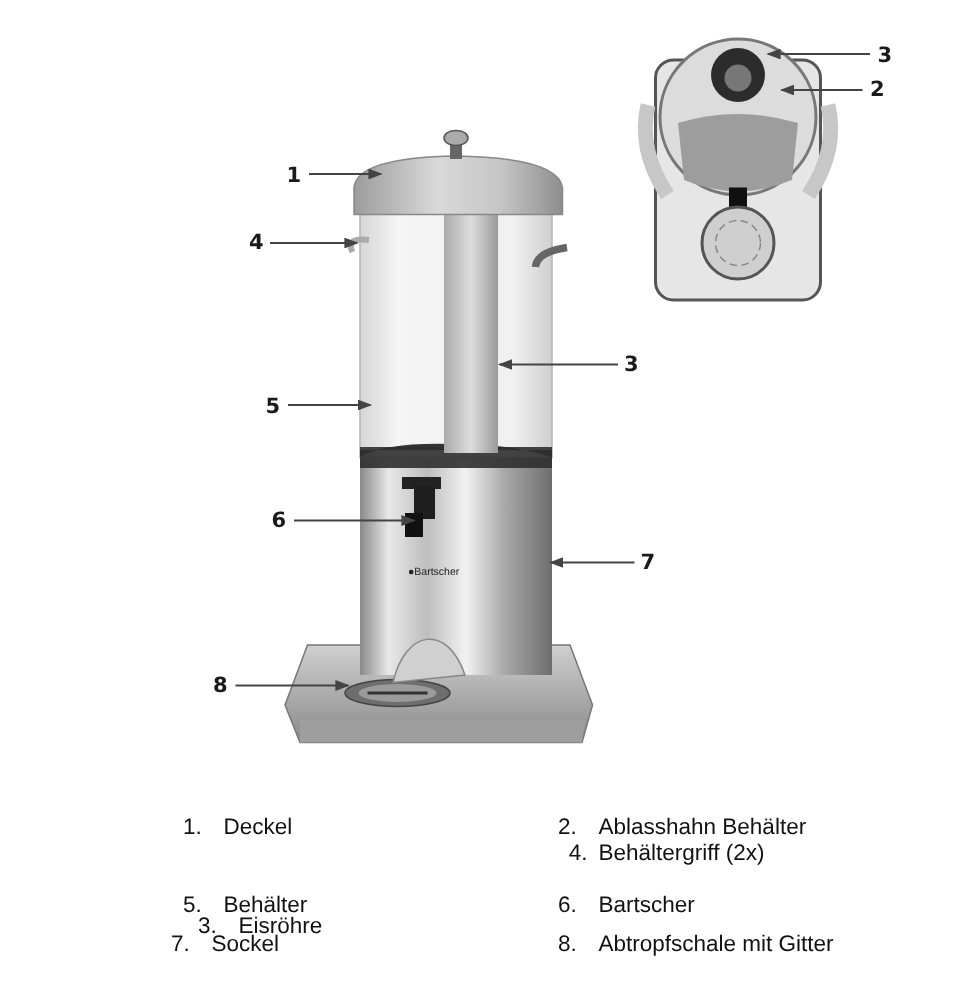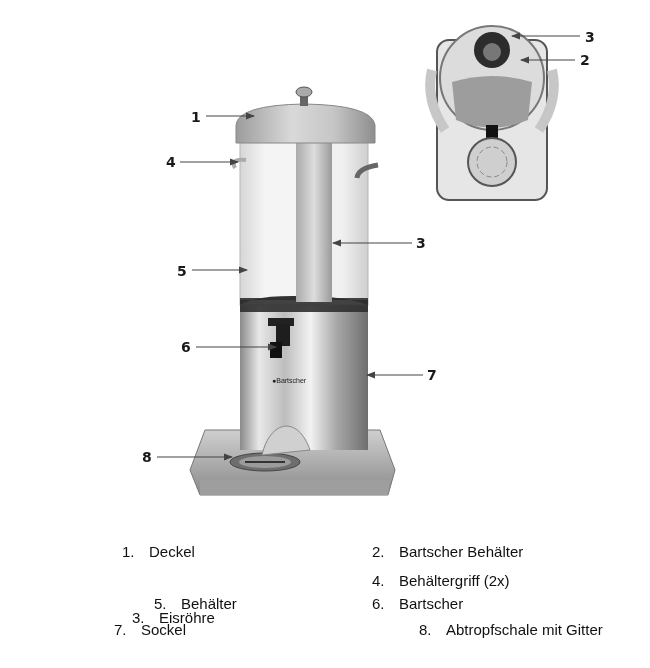--- a/index.html
+++ b/index.html
@@ -121,33 +121,33 @@
   <span class="callout-num" style="left:142px;top:450px;">8</span>
   <span class="callout-num" style="left:585px;top:30px;">3</span>
   <span class="callout-num" style="left:580px;top:53px;">2</span>
 </div>
 
 <div class="legend">
   <div class="legend-row" style="left:122px;top:5px;">
     <span class="n">1.</span><span>Deckel</span>
   </div>
   <div class="legend-row" style="left:372px;top:5px;">
-    <span class="n">2.</span><span>Bartscher Behälter</span>
+    <span class="n">2.</span><span>Ablasshahn Behälter</span>
   </div>
   <div class="legend-row" style="left:132px;top:31px;margin-top:40px;">
     <span class="n">3.</span><span>Eisröhre</span>
   </div>
-  <div class="legend-row" style="left:372px;top:34px;">
+  <div class="legend-row" style="left:372px;top:22px;text-align:center;">
     <span class="n">4.</span><span>Behältergriff (2x)</span>
   </div>
-  <div class="legend-row" style="left:122px;top:57px;margin-left:32px;">
+  <div class="legend-row" style="left:122px;top:57px;">
     <span class="n">5.</span><span>Behälter</span>
   </div>
   <div class="legend-row" style="left:372px;top:57px;">
     <span class="n">6.</span><span>Bartscher</span>
   </div>
   <div class="legend-row" style="left:114px;top:83px;">
     <span class="n">7.</span><span>Sockel</span>
   </div>
-  <div class="legend-row" style="left:372px;top:83px;margin-left:47px;">
+  <div class="legend-row" style="left:372px;top:83px;">
     <span class="n">8.</span><span>Abtropfschale mit Gitter</span>
   </div>
 </div>
 
 </body></html>

